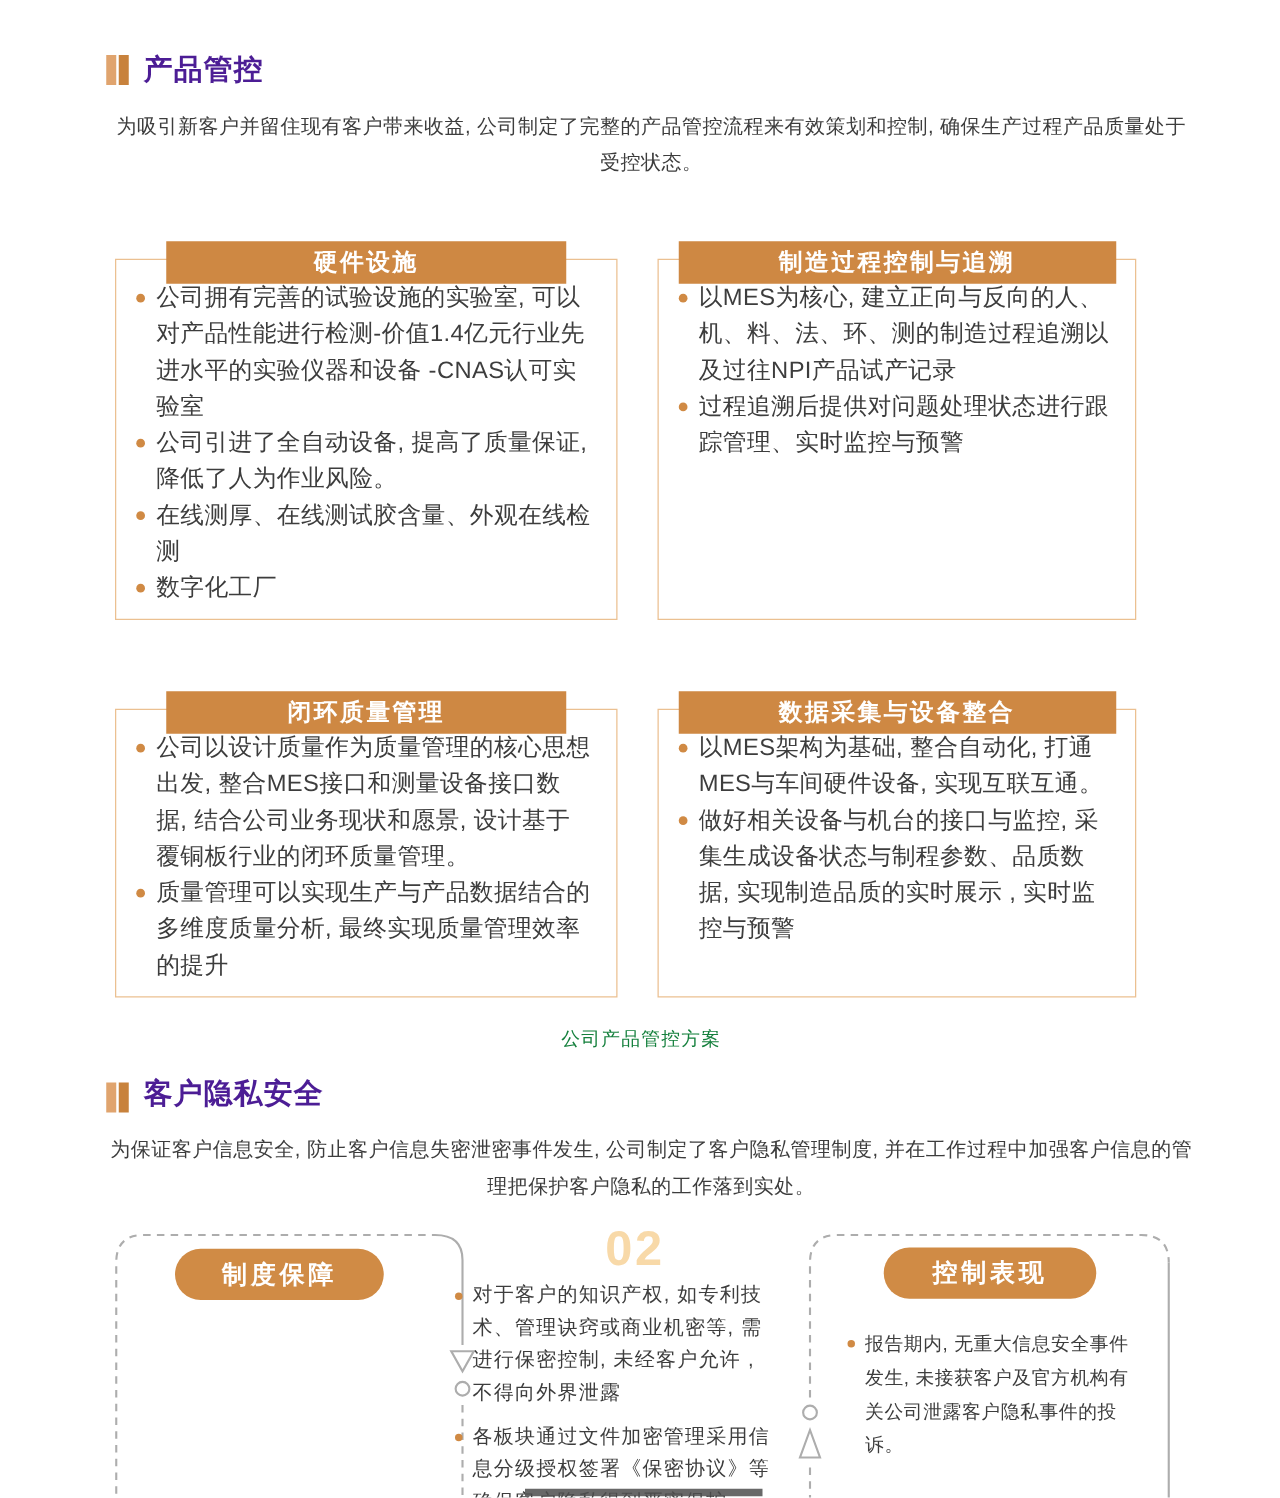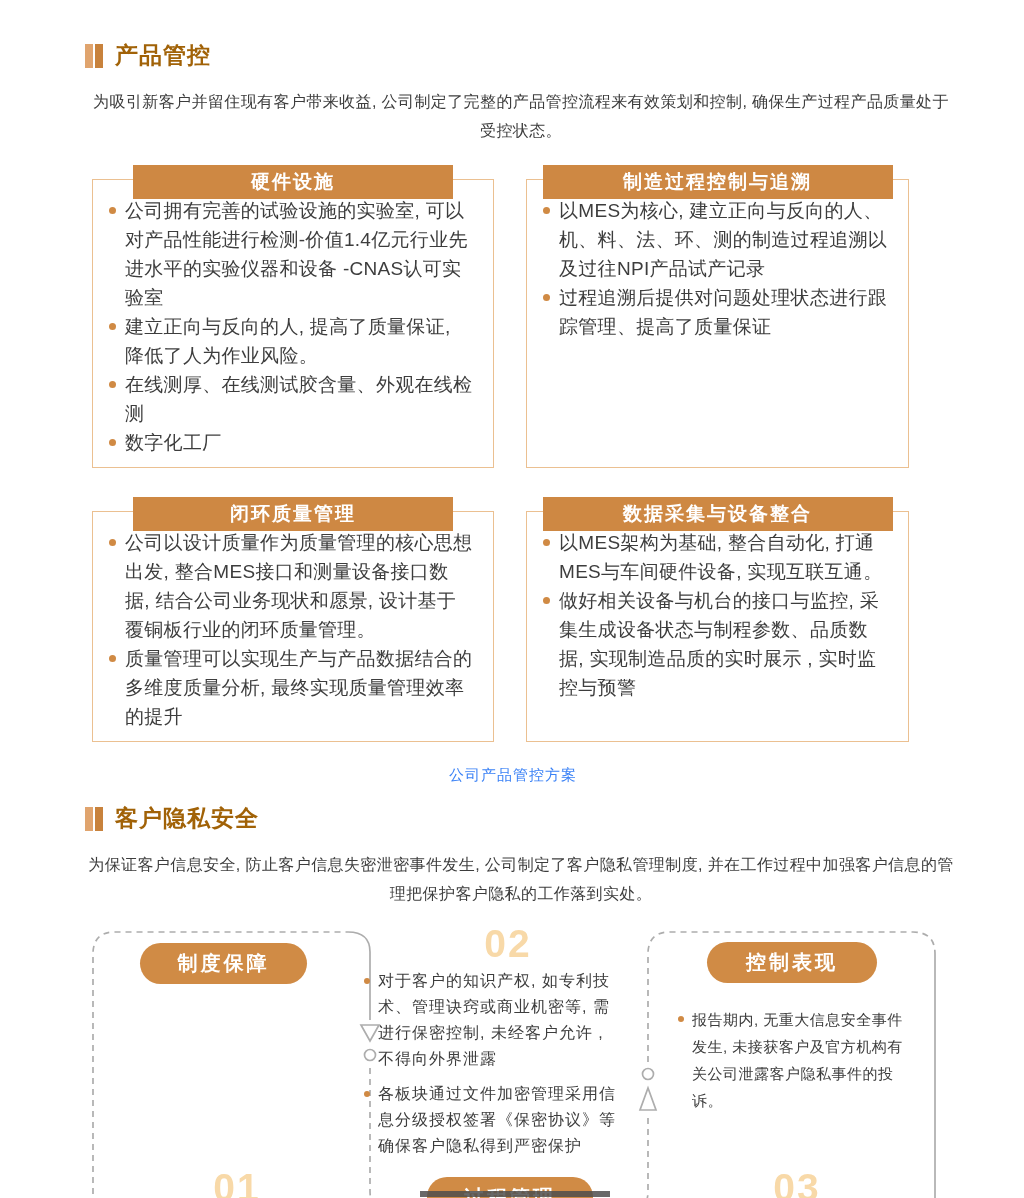--- a/index.html
+++ b/index.html
@@ -4,44 +4,44 @@
 <style>
   html,body{margin:0;padding:0;background:#ffffff;}
   body{
     width:1024px;height:1198px;position:relative;overflow:hidden;
     font-family:"Liberation Sans","DejaVu Sans",sans-serif;
     color:#3d3d3d;
   }
   .content{position:relative;margin:0 0 0 85px;width:880px;}
 
   
-  .sec-title{display:flex;align-items:center;margin:0;font-size:23px;font-weight:bold;color:#a16207;letter-spacing:1px;}
+  .sec-title{display:flex;align-items:center;margin:0;font-size:23px;font-weight:bold;color:#4c1d95;letter-spacing:1px;}
   .sec-title .bar{display:inline-block;width:8px;height:24px;margin-right:2px;}
   .bar-light{background:#E0A46E;}
   .bar-dark{background:#C8823C;margin-right:12px !important;}
   #title1{padding-top:40px;}
-  #title2{margin-top:18px;}
+  #title2{margin-top:18px;align-items:flex-end;}
 
   .intro{width:872px;font-size:16px;line-height:29px;letter-spacing:0.4px;margin:16px 0 0 0;text-align:center;}
 
   
   .grid{display:grid;grid-template-columns:402px 383px;column-gap:32px;row-gap:43px;margin:34px 0 0 7px;}
-  .qbox{position:relative;border:1px solid #EBC091;box-sizing:border-box;padding:16px 20px 10px 30px;background:#fff;}
+  .qbox{position:relative;border:1px solid #EBC091;box-sizing:border-box;padding:16px 20px 10px 30px;background:#fff;margin-top:28px;}
   .qbox.r1{min-height:233px;}
   .qbox.r2{min-height:202px;}
   .qtab{position:absolute;top:-15px;left:50%;transform:translateX(-50%);
     background:#CE8843;color:#ffffff;font-size:19px;font-weight:bold;letter-spacing:2px;
     text-align:center;padding:4px 0;}
   .qtab.w320{width:320px;}
   .qtab.w350{width:350px;}
   .qbox ul{list-style:none;margin:0;padding:0 0 0 2px;}
   .qbox li{position:relative;font-size:19px;line-height:29px;letter-spacing:0.3px;padding-left:0;}
   .qbox li::before{content:"";position:absolute;left:-16px;top:11px;width:7px;height:7px;border-radius:50%;background:#D08A44;}
 
-  .caption{width:856px;text-align:center;color:#3b82f6;font-size:15px;margin-top:22px;letter-spacing:1px;}
+  .caption{width:856px;text-align:center;color:#15803d;font-size:15px;margin-top:22px;letter-spacing:1px;}
   #caption1{margin-top:24px;}
 
   
   .diagram{position:relative;width:1024px;height:330px;margin-top:14px;margin-left:-85px;}
   .diagram svg{position:absolute;left:0;top:0;}
   .pill{position:absolute;background:#D08B45;color:#fff;font-size:20px;font-weight:bold;letter-spacing:3px;
     border-radius:22px;display:flex;align-items:center;justify-content:center;}
   .p-left{left:140px;top:21px;width:167px;height:41px;}
   .p-mid{left:427px;top:255px;width:166px;height:40px;text-align:right;}
   .p-right{left:707px;top:20px;width:170px;height:41px;}
@@ -77,31 +77,31 @@
     </h2>
 
     <p class="intro">为吸引新客户并留住现有客户带来收益, 公司制定了完整的产品管控流程来有效策划和控制, 确保生产过程产品质量处于受控状态。</p>
 
     <div class="grid">
 
       <div class="qbox r1">
         <div class="qtab w320">硬件设施</div>
         <ul>
           <li>公司拥有完善的试验设施的实验室, 可以对产品性能进行检测-价值1.4亿元行业先进水平的实验仪器和设备 -CNAS认可实验室</li>
-          <li>建立正向与反向的人, 提高了质量保证, 降低了人为作业风险。</li>
+          <li>公司引进了全自动设备, 提高了质量保证, 降低了人为作业风险。</li>
           <li>在线测厚、在线测试胶含量、外观在线检测</li>
           <li>数字化工厂</li>
         </ul>
       </div>
 
       <div class="qbox r1">
         <div class="qtab w350">制造过程控制与追溯</div>
         <ul>
           <li>以MES为核心, 建立正向与反向的人、机、料、法、环、测的制造过程追溯以及过往NPI产品试产记录</li>
-          <li>过程追溯后提供对问题处理状态进行跟踪管理、提高了质量保证</li>
+          <li>过程追溯后提供对问题处理状态进行跟踪管理、实时监控与预警</li>
         </ul>
       </div>
 
       <div class="qbox r2">
         <div class="qtab w320">闭环质量管理</div>
         <ul>
           <li>公司以设计质量作为质量管理的核心思想出发, 整合MES接口和测量设备接口数据, 结合公司业务现状和愿景, 设计基于覆铜板行业的闭环质量管理。</li>
           <li>质量管理可以实现生产与产品数据结合的多维度质量分析, 最终实现质量管理效率的提升</li>
         </ul>
       </div>

